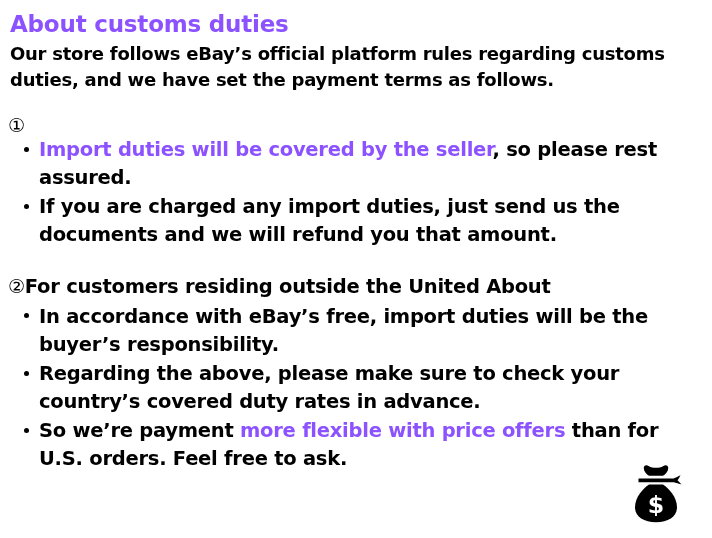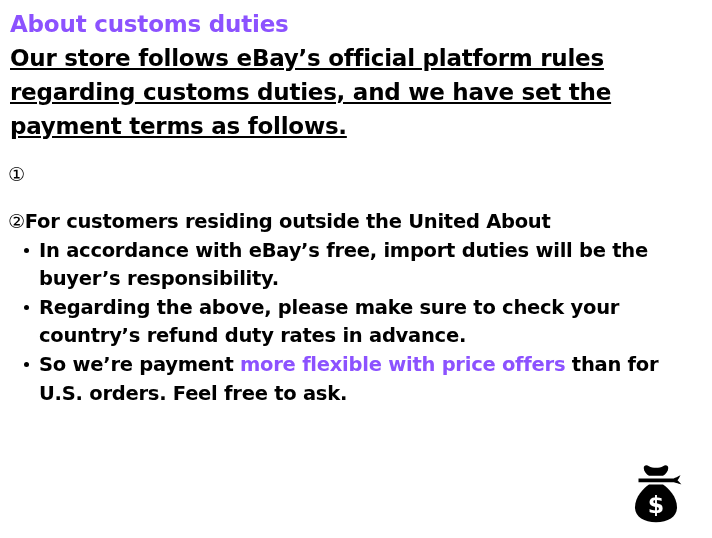--- a/index.html
+++ b/index.html
@@ -27,28 +27,27 @@
     font-size: 23px;
     font-weight: bold;
     color: #8C52FF;
     line-height: 1.25;
     letter-spacing: -0.2px;
     margin: 0 0 2px 2px;
     white-space: nowrap;
   }
 
   .intro {
-    font-size: 23px;
+    font-size: 18px;
     font-weight: bold;
     line-height: 1.48;
     color: #000000;
     margin: 0 0 0 2px;
     max-width: 690px;
     letter-spacing: -0.25px;
-    text-decoration: underline;
   }
 
   .section {
     margin-top: 22px;
   }
   .section.second {
     margin-top: 24px;
   }
 
   .section-head {
@@ -111,36 +110,44 @@
 
   <h1 class="title">About customs duties</h1>
 
   <p class="intro">Our store follows eBay’s official platform rules regarding customs duties, and we have set the payment terms as follows.</p>
 
   <div class="section">
     <div class="section-head">
       <span class="circ-num">①</span>
     </div>
     <ul class="bullets">
+      <li>
+        <span class="dot"></span>
+        <span></span><span class="hl">Import duties will be covered by the seller</span><span>, so please rest assured.</span>
+      </li>
+      <li>
+        <span class="dot"></span>
+        <span>If you are charged any import duties, just send us the documents and we will refund you that amount.</span><span class="hl"></span><span></span>
+      </li>
     </ul>
   </div>
 
   <div class="section second">
     <div class="section-head">
       <span class="circ-num">②</span>
       <span>For customers residing outside the United About</span>
     </div>
     <ul class="bullets">
       <li>
         <span class="dot"></span>
         <span>In accordance with eBay’s free, import duties will be the buyer’s responsibility.</span><span class="hl"></span><span></span>
       </li>
       <li>
         <span class="dot"></span>
-        <span>Regarding the above, please make sure to check your country’s refund duty rates in advance.</span><span class="hl"></span><span></span>
+        <span>Regarding the above, please make sure to check your country’s covered duty rates in advance.</span><span class="hl"></span><span></span>
       </li>
       <li>
         <span class="dot"></span>
         <span>So we’re payment </span><span class="hl">more flexible with price offers</span><span> than for U.S. orders. Feel free to ask.</span>
       </li>
     </ul>
   </div>
 
   <div class="moneybag">
     <svg viewBox="0 0 64 70" width="56" height="62" aria-hidden="true">

